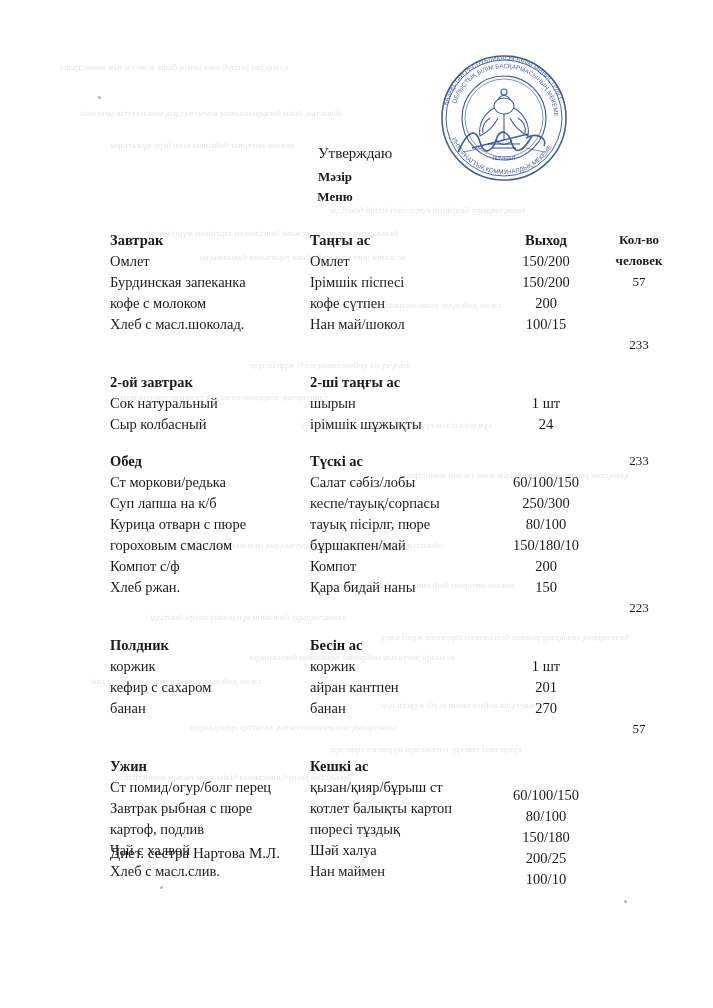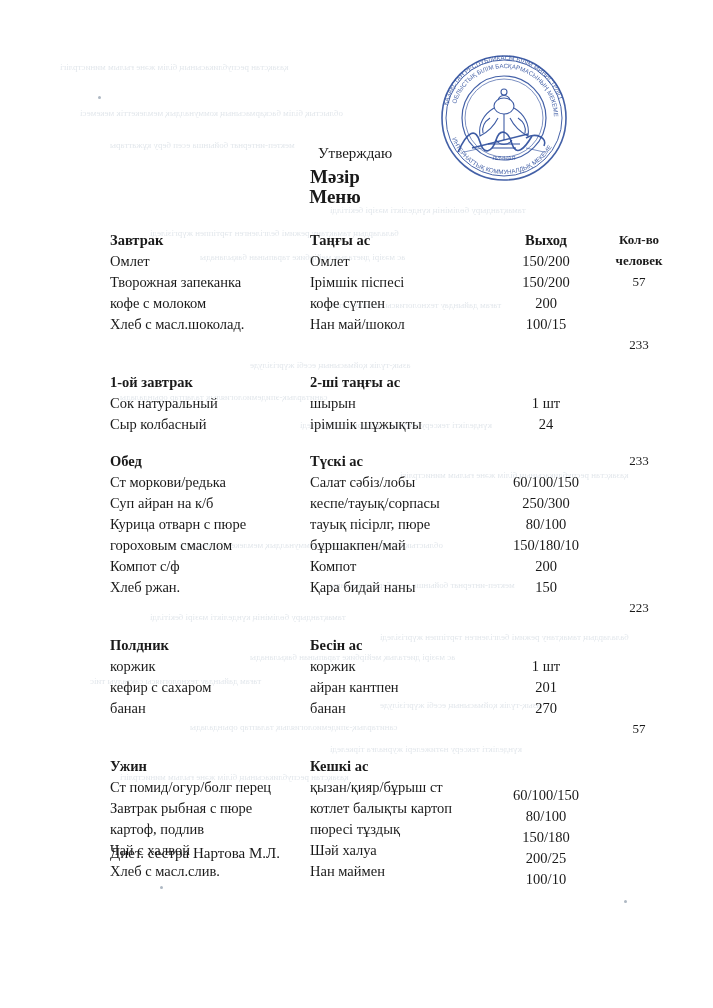--- a/index.html
+++ b/index.html
@@ -69,21 +69,21 @@
     width: 108px;
     border-bottom: 1px solid #111;
   }
   .leader-name {
     position: absolute;
     left: 548px;
     top: 0;
     font-size: 15px;
   }
   .title-kz, .title-ru {
-    font-size: 19px;
+    font-size: 13px;
     font-weight: bold;
     line-height: 20px;
     margin-left: 30px;
   }
   .date-line {
     font-size: 15px;
     line-height: 22px;
     margin-left: 30px;
   }
 
@@ -264,21 +264,21 @@
       <div class="c-out bold">Выход</div>
       <div class="c-cnt bold">Кол-во</div>
     </div>
     <div class="row">
       <div class="c-ru">Омлет</div>
       <div class="c-kz">Омлет</div>
       <div class="c-out">150/200</div>
       <div class="c-cnt bold">человек</div>
     </div>
     <div class="row">
-      <div class="c-ru">Творожная запеканка</div>
+      <div class="c-ru">Бурдинская запеканка</div>
       <div class="c-kz">Ірімшік піспесі</div>
       <div class="c-out">150/200</div>
       <div class="c-cnt">57</div>
     </div>
     <div class="row">
       <div class="c-ru">кофе с молоком</div>
       <div class="c-kz">кофе сүтпен</div>
       <div class="c-out">200</div>
     </div>
     <div class="row">
@@ -286,21 +286,21 @@
       <div class="c-kz">Нан май/шокол</div>
       <div class="c-out">100/15</div>
     </div>
     <div class="total-row">
       <div class="c-cnt">233</div>
     </div>
 
     <div class="spacer"></div>
 
     <div class="row">
-      <div class="c-ru bold">1-ой завтрак</div>
+      <div class="c-ru bold">2-ой завтрак</div>
       <div class="c-kz bold">2-ші таңғы ас</div>
     </div>
     <div class="row">
       <div class="c-ru">Сок натуральный</div>
       <div class="c-kz">шырын</div>
       <div class="c-out">1 шт</div>
     </div>
     <div class="row">
       <div class="c-ru">Сыр колбасный</div>
       <div class="c-kz">ірімшік шұжықты</div>
@@ -313,21 +313,21 @@
       <div class="c-ru bold">Обед</div>
       <div class="c-kz bold">Түскі ас</div>
       <div class="c-cnt">233</div>
     </div>
     <div class="row">
       <div class="c-ru">Ст моркови/редька</div>
       <div class="c-kz">Салат сәбіз/лобы</div>
       <div class="c-out">60/100/150</div>
     </div>
     <div class="row">
-      <div class="c-ru">Суп айран на к/б</div>
+      <div class="c-ru">Суп лапша на к/б</div>
       <div class="c-kz">кеспе/тауық/сорпасы</div>
       <div class="c-out">250/300</div>
     </div>
     <div class="row">
       <div class="c-ru">Курица отварн с пюре</div>
       <div class="c-kz">тауық пісірлг, пюре</div>
       <div class="c-out">80/100</div>
     </div>
     <div class="row">
       <div class="c-ru">гороховым смаслом</div>

